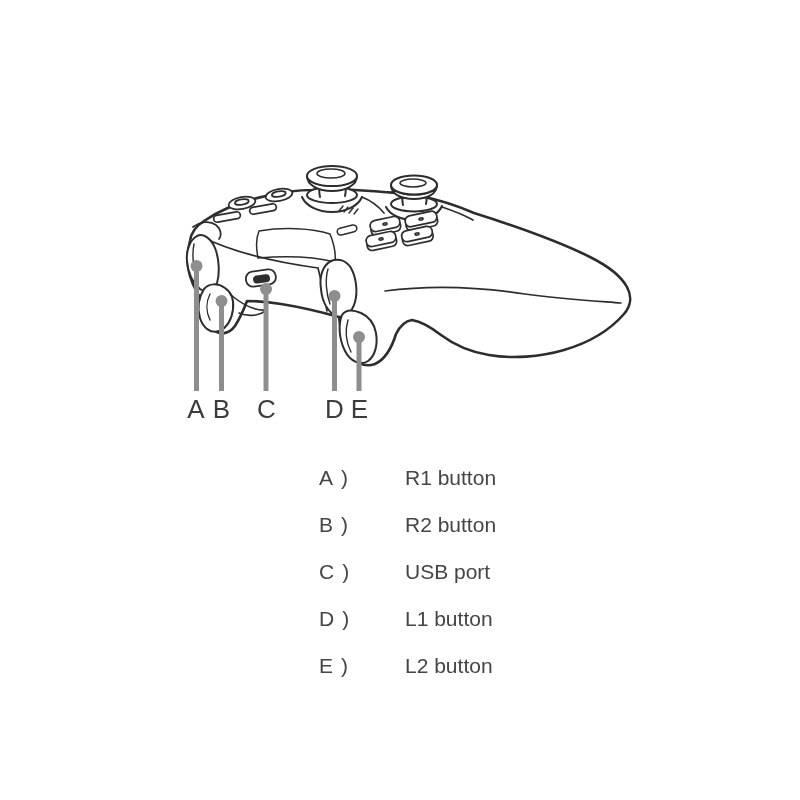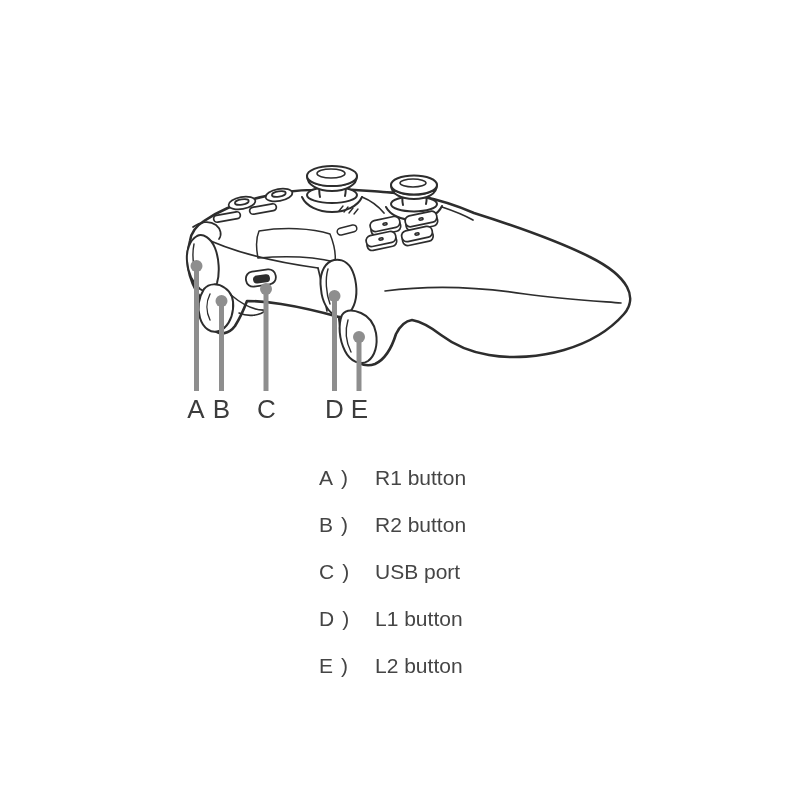--- a/index.html
+++ b/index.html
@@ -8,21 +8,21 @@
     font-family:"Liberation Sans", sans-serif;overflow:hidden;
   }
   .diagram-svg{position:absolute;left:0;top:0;}
   .legend{
     position:absolute;left:319px;top:467px;
     display:flex;flex-direction:column;gap:26px;
     font-size:21px;line-height:21px;color:#454545;
   }
   .legend-row{display:flex;align-items:baseline;}
   .legend-key{width:56px;display:flex;gap:8px;flex:0 0 56px;}
-  .legend-label{white-space:nowrap;}
+  .legend-label{white-space:nowrap;margin-left:30px;}
   .callout-letter{
     font-family:"Liberation Sans", sans-serif;
     font-size:26px;fill:#3c3c3c;
   }
 </style>
 </head>
 <body>
 
 <div class="canvas">
 

